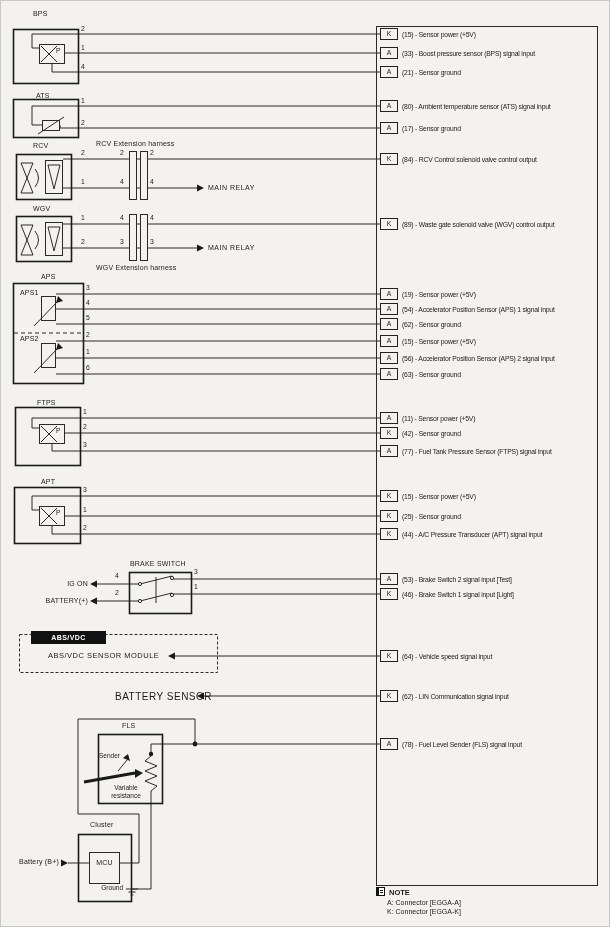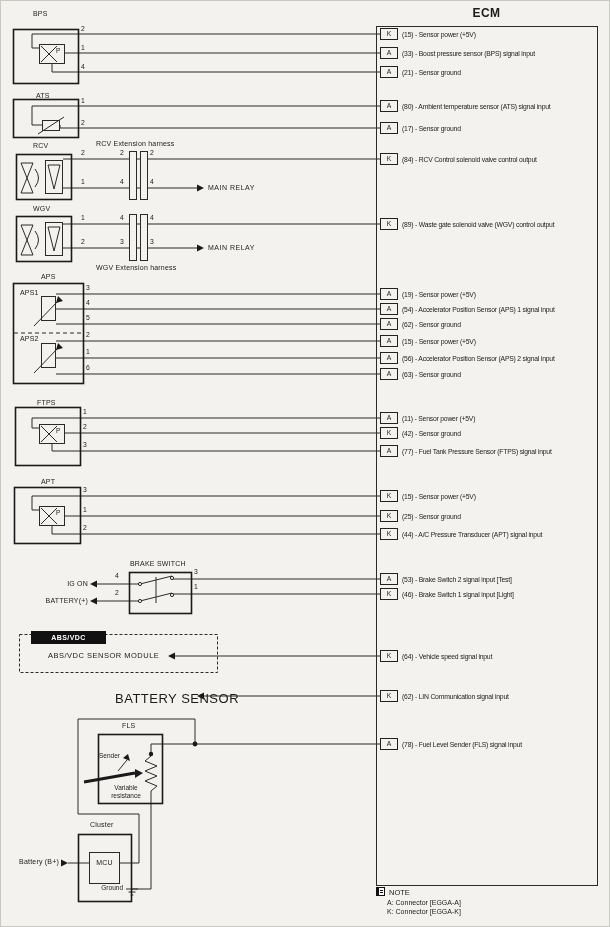--- a/index.html
+++ b/index.html
@@ -24,21 +24,21 @@
              color:#fff; font-size:7px; font-weight:bold; text-align:center; line-height:13px;
              letter-spacing:.4px; }
   .wide { letter-spacing:.5px; }
   .psym { position:absolute; font-size:6.5px; line-height:1; }
   .small { font-size:6.5px; }
   .note-icon { position:absolute; left:375px; top:886px; width:9px; height:9px;
                border:1px solid #111; background:#fff; box-sizing:border-box; }
   .note-icon::before { content:""; position:absolute; left:0; top:0; width:2px; height:100%; background:#111; }
   .note-icon::after  { content:""; position:absolute; left:3px; top:2px; width:3px; height:1px;
                        background:#111; box-shadow:0 2px 0 #111; }
-  .note-label { position:absolute; left:388px; top:887px; font-size:7.5px; font-weight:normal; }
+  .note-label { position:absolute; left:388px; top:887px; font-size:7.5px; font-weight:bold; }
   .note-line  { position:absolute; font-size:7px; }
 </style>
 </head>
 <body>
 
 <div class="stage">
 
   <svg class="wires" width="610" height="927" viewBox="0 0 610 927">
 
     <g stroke="#2a2a2a" stroke-width="1" fill="none">
@@ -174,21 +174,20 @@
       <path d="M40 507 L56 523"></path>
         <path d="M40 523 L56 507"></path>
 
       <circle cx="139" cy="583" r="1.6" fill="#f3f2ee"></circle>
       <circle cx="139" cy="600" r="1.6" fill="#f3f2ee"></circle>
       <circle cx="171" cy="577" r="1.6" fill="#f3f2ee"></circle>
       <circle cx="171" cy="594" r="1.6" fill="#f3f2ee"></circle>
     </g>
   </svg>
 
-  <div class="ecm-title">ECM</div>
 
   <div class="ecm-row" style="top:27px">
       <span class="pinbox">K</span>
       <span class="pintext">(15) - Sensor power (+5V)</span>
     </div>
   <div class="ecm-row" style="top:46px">
       <span class="pinbox">A</span>
       <span class="pintext">(33) - Boost pressure sensor (BPS) signal input</span>
     </div>
   <div class="ecm-row" style="top:65px">
@@ -289,21 +288,21 @@
   <div class="lbl" style="left:40px;top:272px">APS</div>
   <div class="lbl" style="left:19px;top:288px">APS1</div>
   <div class="lbl" style="left:19px;top:334px">APS2</div>
   <div class="lbl" style="left:36px;top:398px">FTPS</div>
   <div class="lbl" style="left:40px;top:477px">APT</div>
   <div class="lbl" style="left:129px;top:559px">BRAKE SWITCH</div>
   <div class="lbl ralign" style="left:50px;top:579px;width:37px">IG ON</div>
   <div class="lbl ralign" style="left:37px;top:596px;width:50px">BATTERY(+)</div>
   <div class="abs-tag">ABS/VDC</div>
   <div class="lbl wide" style="left:47px;top:651px;font-size:7.5px">ABS/VDC SENSOR MODULE</div>
-  <div class="lbl wide" style="left:114px;top:691px;font-size:13px">BATTERY SENSOR</div>
+  <div class="lbl wide" style="left:114px;top:691px;font-size:10px">BATTERY SENSOR</div>
   <div class="lbl" style="left:121px;top:721px">FLS</div>
   <div class="small txt" style="left:98px;top:752px">Sender</div>
   <div class="small txt" style="left:104px;top:784px;width:42px;text-align:center">Variable</div>
   <div class="small txt" style="left:104px;top:792px;width:42px;text-align:center">resistance</div>
   <div class="lbl" style="left:89px;top:820px">Cluster</div>
   <div class="lbl" style="left:88px;top:858px;width:31px;text-align:center">MCU</div>
   <div class="lbl ralign" style="left:12px;top:857px;width:46px">Battery (B+)</div>
   <div class="small txt ralign" style="left:90px;top:884px;width:32px">Ground</div>
   <div class="lbl wide" style="left:207px;top:183px">MAIN RELAY</div>
   <div class="lbl wide" style="left:207px;top:243px">MAIN RELAY</div>

